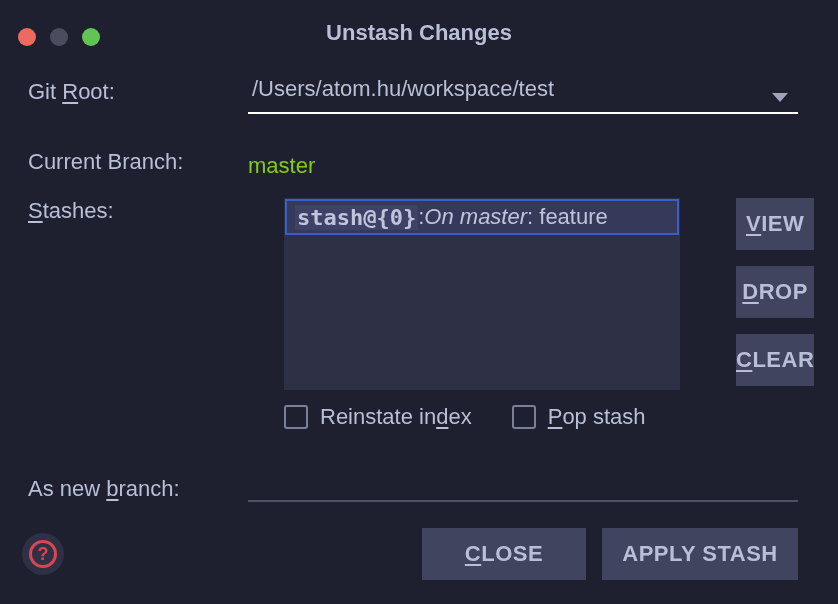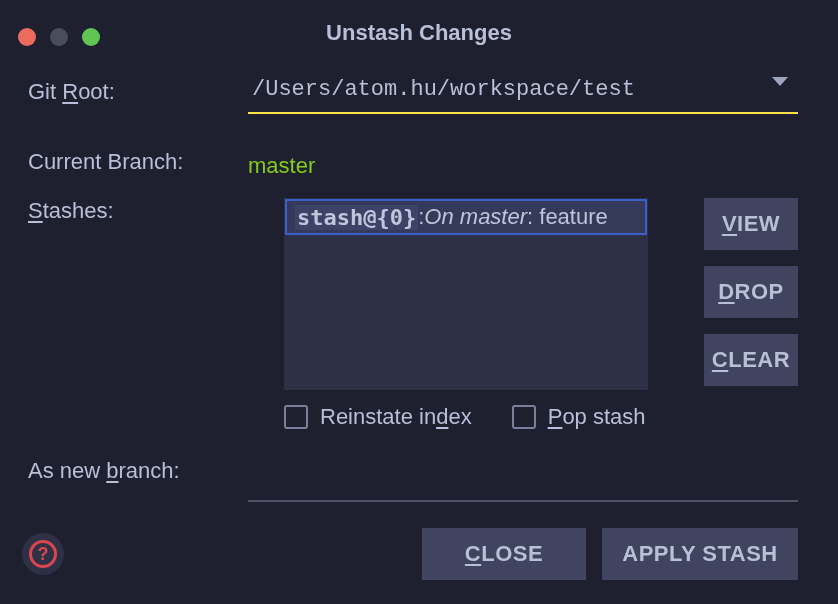--- a/index.html
+++ b/index.html
@@ -51,40 +51,39 @@
     }
     .label-col {
       width: 220px;
       flex: 0 0 220px;
       color: #b8bfd6;
     }
     .underline-hotkey { text-decoration: underline; text-underline-offset: 3px; }
     .git-root-select {
       flex: 1;
       display: flex;
-      align-items: flex-start;
+      align-items: flex-end;
       justify-content: space-between;
-      border-bottom: 2px solid #fde047;
+      border-bottom: 2px solid #ffffff;
       padding: 6px 4px 10px 4px;
       color: #b8bfd6;
       cursor: pointer;
-      font-family: Liberation Mono, monospace;
     }
     .chevron {
       width: 0; height: 0;
       border-left: 8px solid transparent;
       border-right: 8px solid transparent;
       border-top: 9px solid #9ea4bc;
       margin-right: 6px;
     }
     .branch-row { margin-top: 22px; }
     .branch-val { color: #84cc16; margin-top: 7px; }
     .stash-row { display: flex; margin-top: 12px; align-items: flex-start; gap: 36px; }
     .stash-list {
-      width: 364px;
+      width: 396px;
       height: 192px;
       background: #2e3146;
       border: 1px solid #2e3146;
       margin-right: 20px;
     }
     .stash-item {
       display: flex;
       align-items: center;
       height: 36px;
       padding: 0 8px;
@@ -119,21 +118,21 @@
       justify-content: center;
     }
     .checks-row { display: flex; margin-top: 14px; gap: 40px; }
     .check { display: flex; align-items: center; gap: 12px; cursor: pointer; }
     .checkbox {
       width: 24px; height: 24px;
       border: 2px solid #7a8099;
       border-radius: 3px;
       background: transparent;
     }
-    .newbranch-row { display: flex; align-items: flex-start; margin-top: 28px; }
+    .newbranch-row { display: flex; align-items: flex-end; margin-top: 28px; }
     .newbranch-input {
       flex: 1;
       background: transparent;
       border: none;
       border-bottom: 2px solid #4d5066;
       color: #b8bfd6;
       font-size: 22px;
       padding: 6px 4px 10px 4px;
       outline: none;
     }

